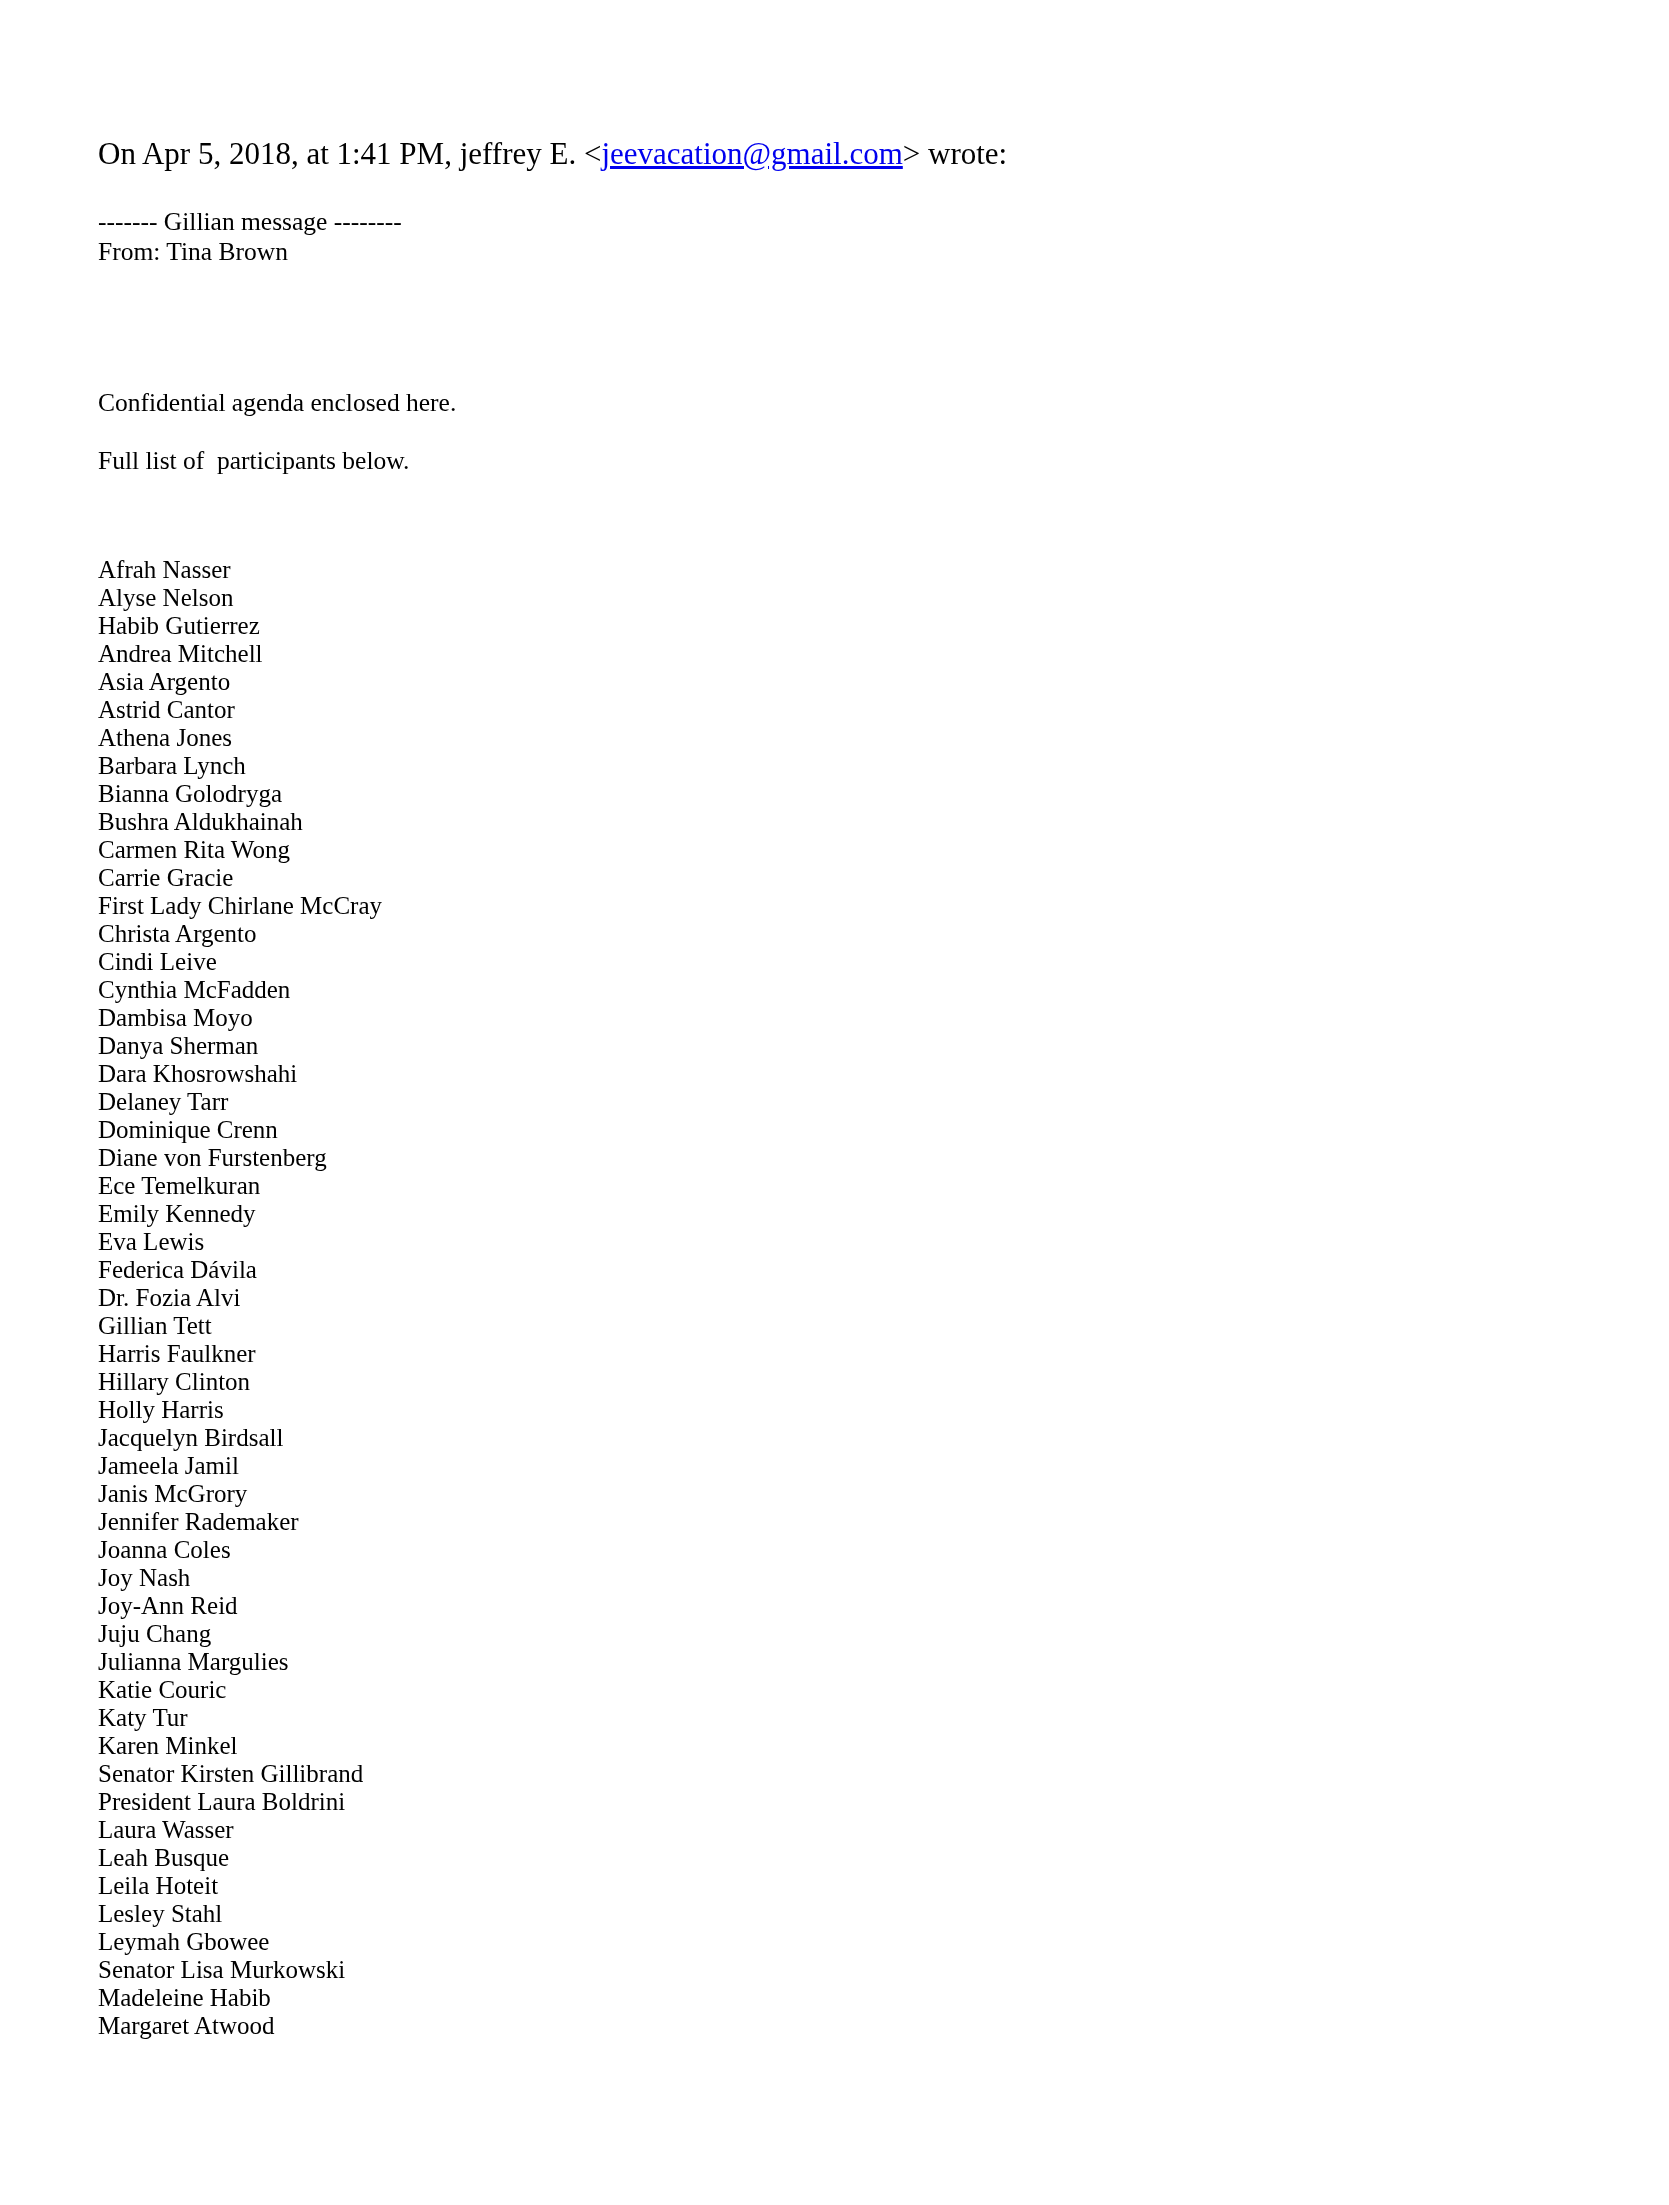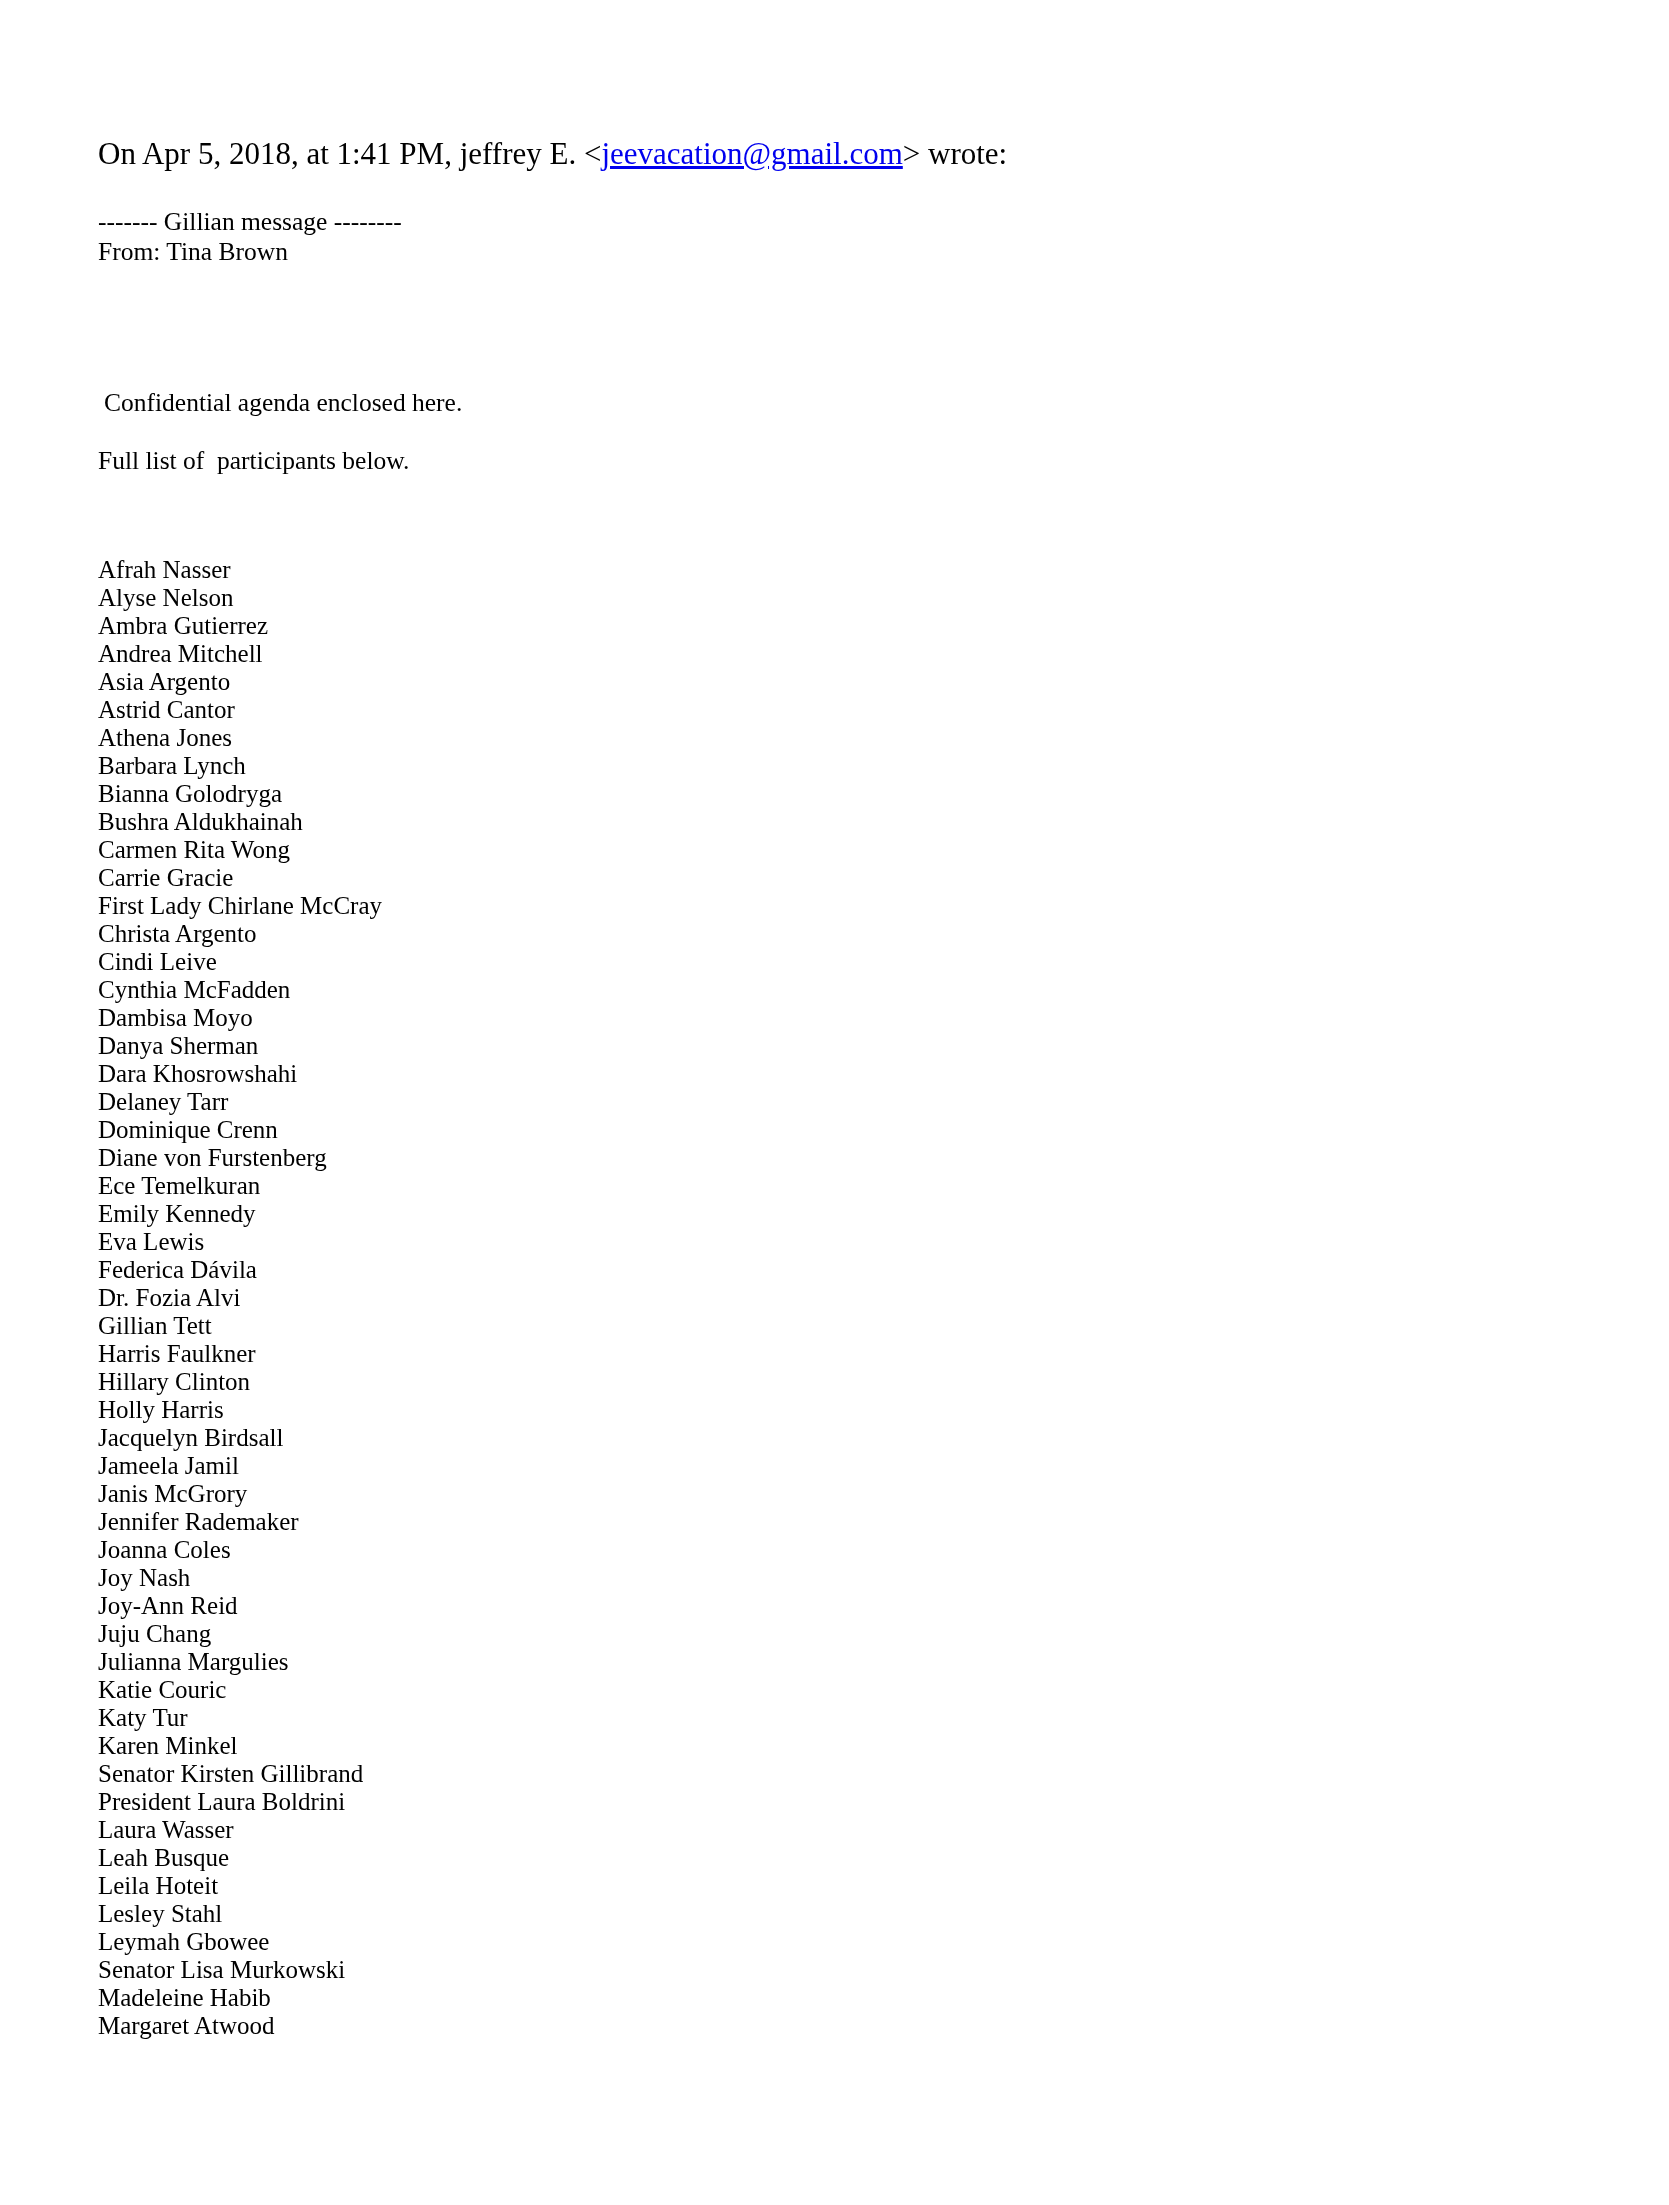--- a/index.html
+++ b/index.html
@@ -40,21 +40,21 @@
     white-space: nowrap;
   }
   .body-paragraph {
     left: 98px;
     top: 293px;
     width: 1506px;
     font-size: 25.5px;
     line-height: 32px;
   }
   .confidential-line {
-    left: 104px;
+    left: 98px;
     top: 388px;
     font-size: 25.5px;
     white-space: nowrap;
   }
   .full-list-line {
     left: 98px;
     top: 446px;
     font-size: 25.5px;
     white-space: pre-wrap;
     text-align: center;
@@ -90,21 +90,21 @@
   <div class="abs from-line">From: Tina Brown</div>
 
 
   <div class="abs confidential-line">Confidential agenda enclosed here.</div>
 
   <div class="abs full-list-line">Full list of  participants below.</div>
 
   <div class="abs participants">
       <div class="name-line">Afrah Nasser</div>
       <div class="name-line">Alyse Nelson</div>
-      <div class="name-line">Ambra Gutierrez</div>
+      <div class="name-line">Habib Gutierrez</div>
       <div class="name-line">Andrea Mitchell</div>
       <div class="name-line">Asia Argento</div>
       <div class="name-line">Astrid Cantor</div>
       <div class="name-line">Athena Jones</div>
       <div class="name-line">Barbara Lynch</div>
       <div class="name-line">Bianna Golodryga</div>
       <div class="name-line">Bushra Aldukhainah</div>
       <div class="name-line">Carmen Rita Wong</div>
       <div class="name-line">Carrie Gracie</div>
       <div class="name-line">First Lady Chirlane McCray</div>

